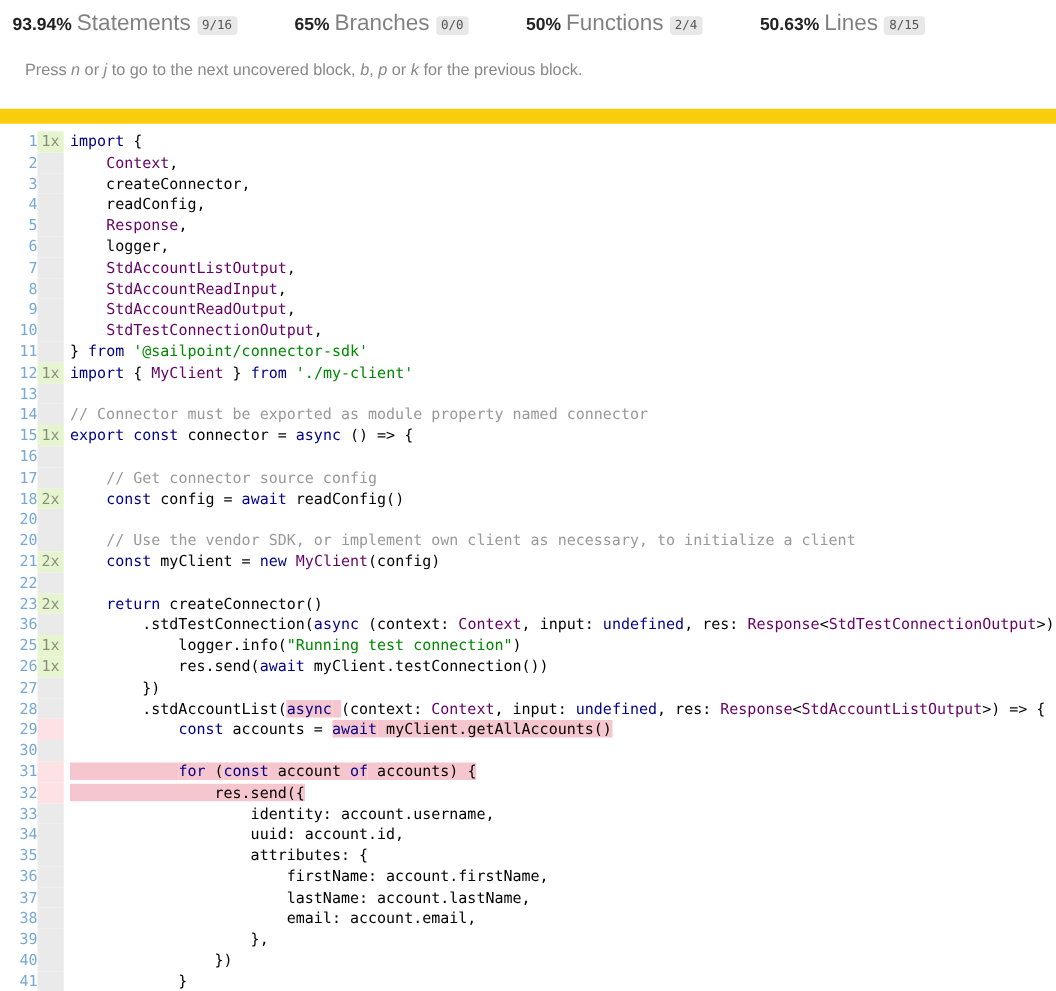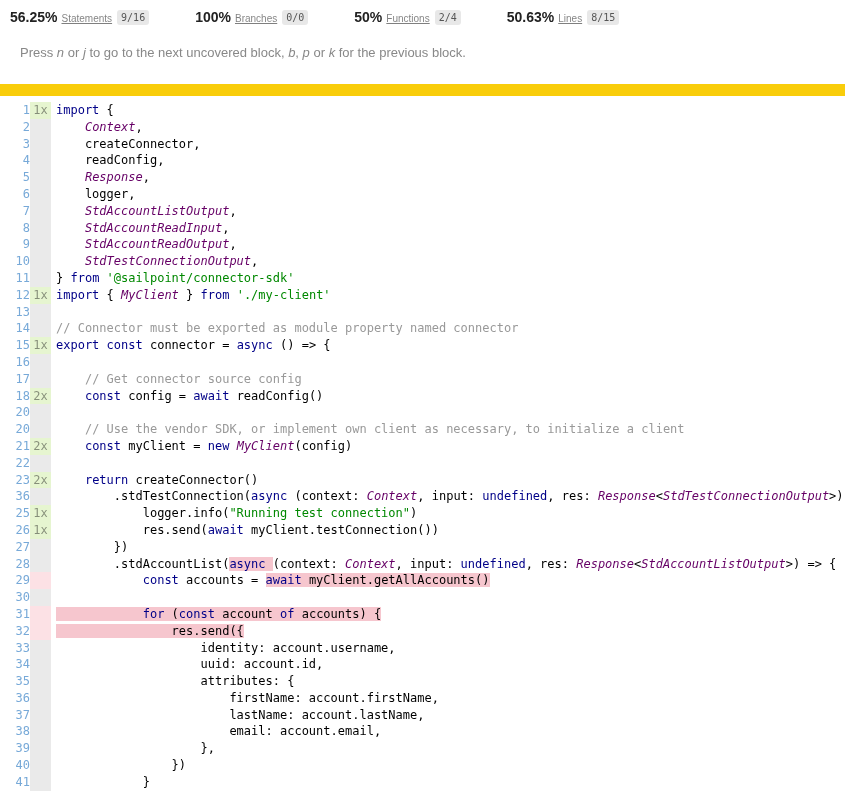--- a/index.html
+++ b/index.html
@@ -3,21 +3,21 @@
 <meta charset="utf-8">
 <style>
   html,body { margin:0; padding:0; background:#fff; }
   body { width:845px; font-family:"Liberation Sans", sans-serif; color:#000; }
 
   
   .report-header { padding:8px 10px 0 10px; }
   .metrics { display:flex; align-items:center; }
   .metric { margin-right:46px; white-space:nowrap; }
   .metric .pct { font-weight:bold; font-size:14px; color:#222; }
-  .metric .label { font-size:10px; color:rgba(0,0,0,0.5); margin-left:4px;text-decoration:underline; }
+  .metric .label { font-size:18px; color:rgba(0,0,0,0.5); margin-left:4px; }
   .fraction {
     font-family:"DejaVu Sans Mono","Liberation Mono",monospace;
     font-size:10px; color:#555;
     background:var(--fraction-badge-bg,#e8e8e8);
     padding:2px 4px; border-radius:3px; margin-left:5px;
     vertical-align:1px;
     text-align:center;
   }
 
   .hint { margin:19px 0 0 0; padding:0 10px; font-size:13px; color:#888; }
@@ -42,32 +42,32 @@
   td.cline-yes     { background:var(--covered-count-bg,#e6f5d0); }
   td.cline-neutral { background:var(--neutral-bg,#eaeaea); }
   td.cline-no      { background:var(--uncovered-line-bg,#fce1e5); }
   td.code-cell pre {
     margin:0; padding:0 0 0 5px;
     font-family:"DejaVu Sans Mono","Liberation Mono",monospace;
     font-size:12px; line-height:16.8px; white-space:pre;
   }
   .pln { color:#000; }
   .kwd { color:var(--keyword,#000088); }
-  .typ { color:var(--type,#660066);font-style:italic; }
+  .typ { color:var(--type,#660066); }
   .str { color:var(--string,#008800); }
   .com { color:var(--comment,#999999); }
   .hl  { background:var(--uncovered-statement-bg,#f6c6ce); }
 </style>
 </head>
 <body>
 
 <div class="report-header">
   <div class="metrics">
-      <span class="metric"><span class="pct">56.25%</span><span class="label">Statements</span><span class="fraction">9/16</span></span>
-      <span class="metric"><span class="pct">100%</span><span class="label">Branches</span><span class="fraction">0/0</span></span>
+      <span class="metric"><span class="pct">93.94%</span><span class="label">Statements</span><span class="fraction">9/16</span></span>
+      <span class="metric"><span class="pct">65%</span><span class="label">Branches</span><span class="fraction">0/0</span></span>
       <span class="metric"><span class="pct">50%</span><span class="label">Functions</span><span class="fraction">2/4</span></span>
       <span class="metric"><span class="pct">50.63%</span><span class="label">Lines</span><span class="fraction">8/15</span></span>
     </div>
   <p class="hint"><span>Press </span><em>n</em><span> or </span><em>j</em><span> to go to the next uncovered block, </span><em>b</em><span>, </span><em>p</em><span> or </span><em>k</em><span> for the previous block.</span></p>
 </div>
 
 <div class="status-line"></div>
 
 <table class="code-table">
   <tbody>

